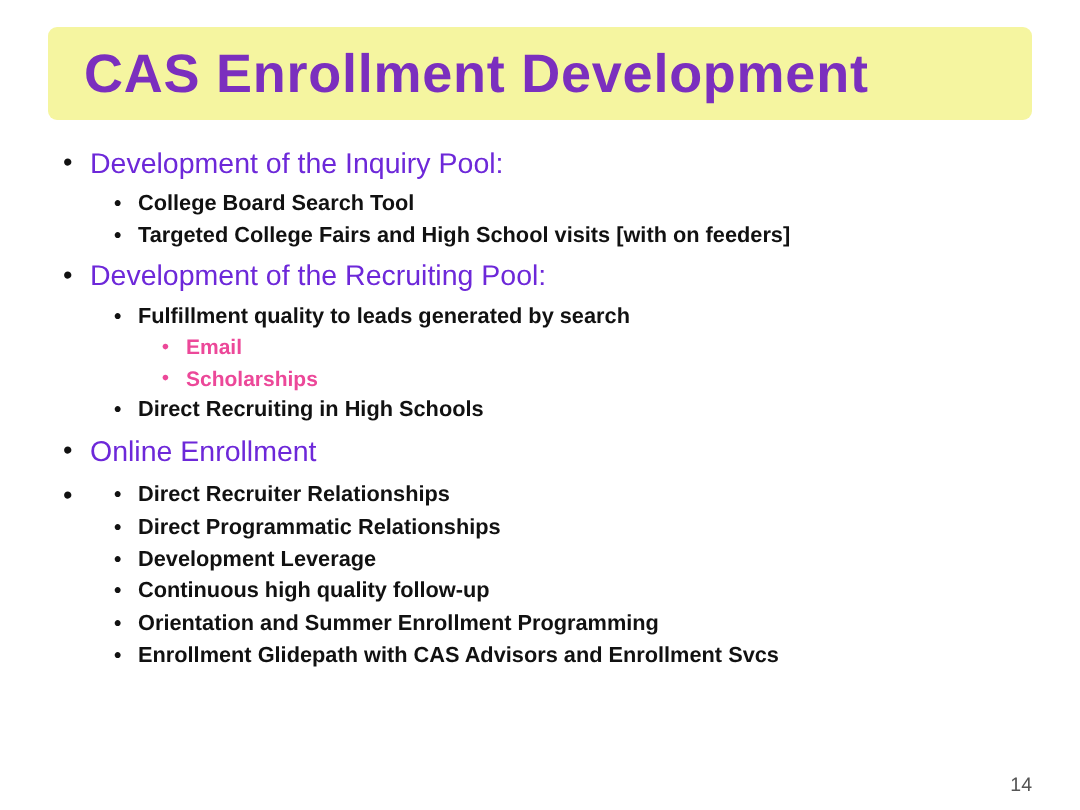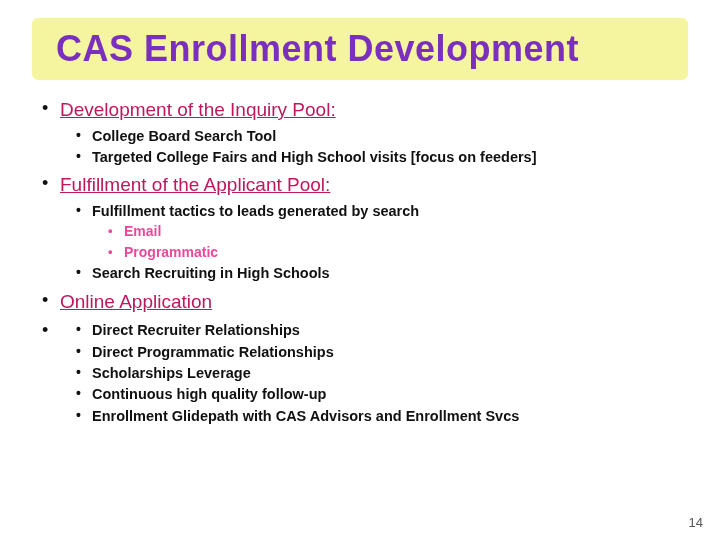--- a/index.html
+++ b/index.html
@@ -50,23 +50,22 @@
       content: '•';
       position: absolute;
       left: 2px;
       top: 0;
       font-size: 18px;
       color: #111;
     }
     .level1-label {
       font-size: 19px;
       font-weight: normal;
-      color: #be185d;
+      color: #6d28d9;
       line-height: 1.3;
-      text-decoration: underline;
     }
     .level2 {
       list-style: none;
       margin-top: 3px;
       margin-left: 16px;
       font-weight: bold;
     }
     .level2 > li {
       position: relative;
       padding-left: 16px;
@@ -98,21 +97,21 @@
     .level3 > li::before {
       content: '•';
       position: absolute;
       left: 0;
       top: 0;
       font-size: 13px;
     }
     .page-num {
       position: absolute;
       bottom: 10px;
-      right: 17px;
+      right: 32px;
       font-size: 13px;
       color: #555;
     }
     .big-bullet {
       font-size: 19px;
       font-weight: normal;
     }
   </style>
 </head>
 <body>
@@ -122,48 +121,49 @@
     <h1>CAS Enrollment Development</h1>
   </div>
 
   <div class="content">
     <ul class="level1">
 
       <li>
         <span class="level1-label big-bullet">Development of the Inquiry Pool:</span>
         <ul class="level2">
           <li><span>College Board Search Tool</span></li>
-          <li><span>Targeted College Fairs and High School visits [focus on feeders]</span></li>
+          <li><span>Targeted College Fairs and High School visits [with on feeders]</span></li>
         </ul>
       </li>
 
       <li>
-        <span class="level1-label big-bullet">Fulfillment of the Applicant Pool:</span>
+        <span class="level1-label big-bullet">Development of the Recruiting Pool:</span>
         <ul class="level2">
           <li>
-            <span>Fulfillment tactics to leads generated by search</span>
+            <span>Fulfillment quality to leads generated by search</span>
             <ul class="level3">
               <li><span>Email</span></li>
-              <li><span>Programmatic</span></li>
+              <li><span>Scholarships</span></li>
             </ul>
           </li>
-          <li><span>Search Recruiting in High Schools</span></li>
+          <li><span>Direct Recruiting in High Schools</span></li>
         </ul>
       </li>
 
       <li>
-        <span class="level1-label big-bullet">Online Application</span>
+        <span class="level1-label big-bullet">Online Enrollment</span>
       </li>
 
       <li>
         <ul class="level2">
           <li><span>Direct Recruiter Relationships</span></li>
           <li><span>Direct Programmatic Relationships</span></li>
-          <li><span>Scholarships Leverage</span></li>
+          <li><span>Development Leverage</span></li>
           <li><span>Continuous high quality follow-up</span></li>
+          <li><span>Orientation and Summer Enrollment Programming</span></li>
           <li><span>Enrollment Glidepath with CAS Advisors and Enrollment Svcs</span></li>
         </ul>
       </li>
 
     </ul>
   </div>
 
   <div class="page-num">14</div>
 </div>
 

